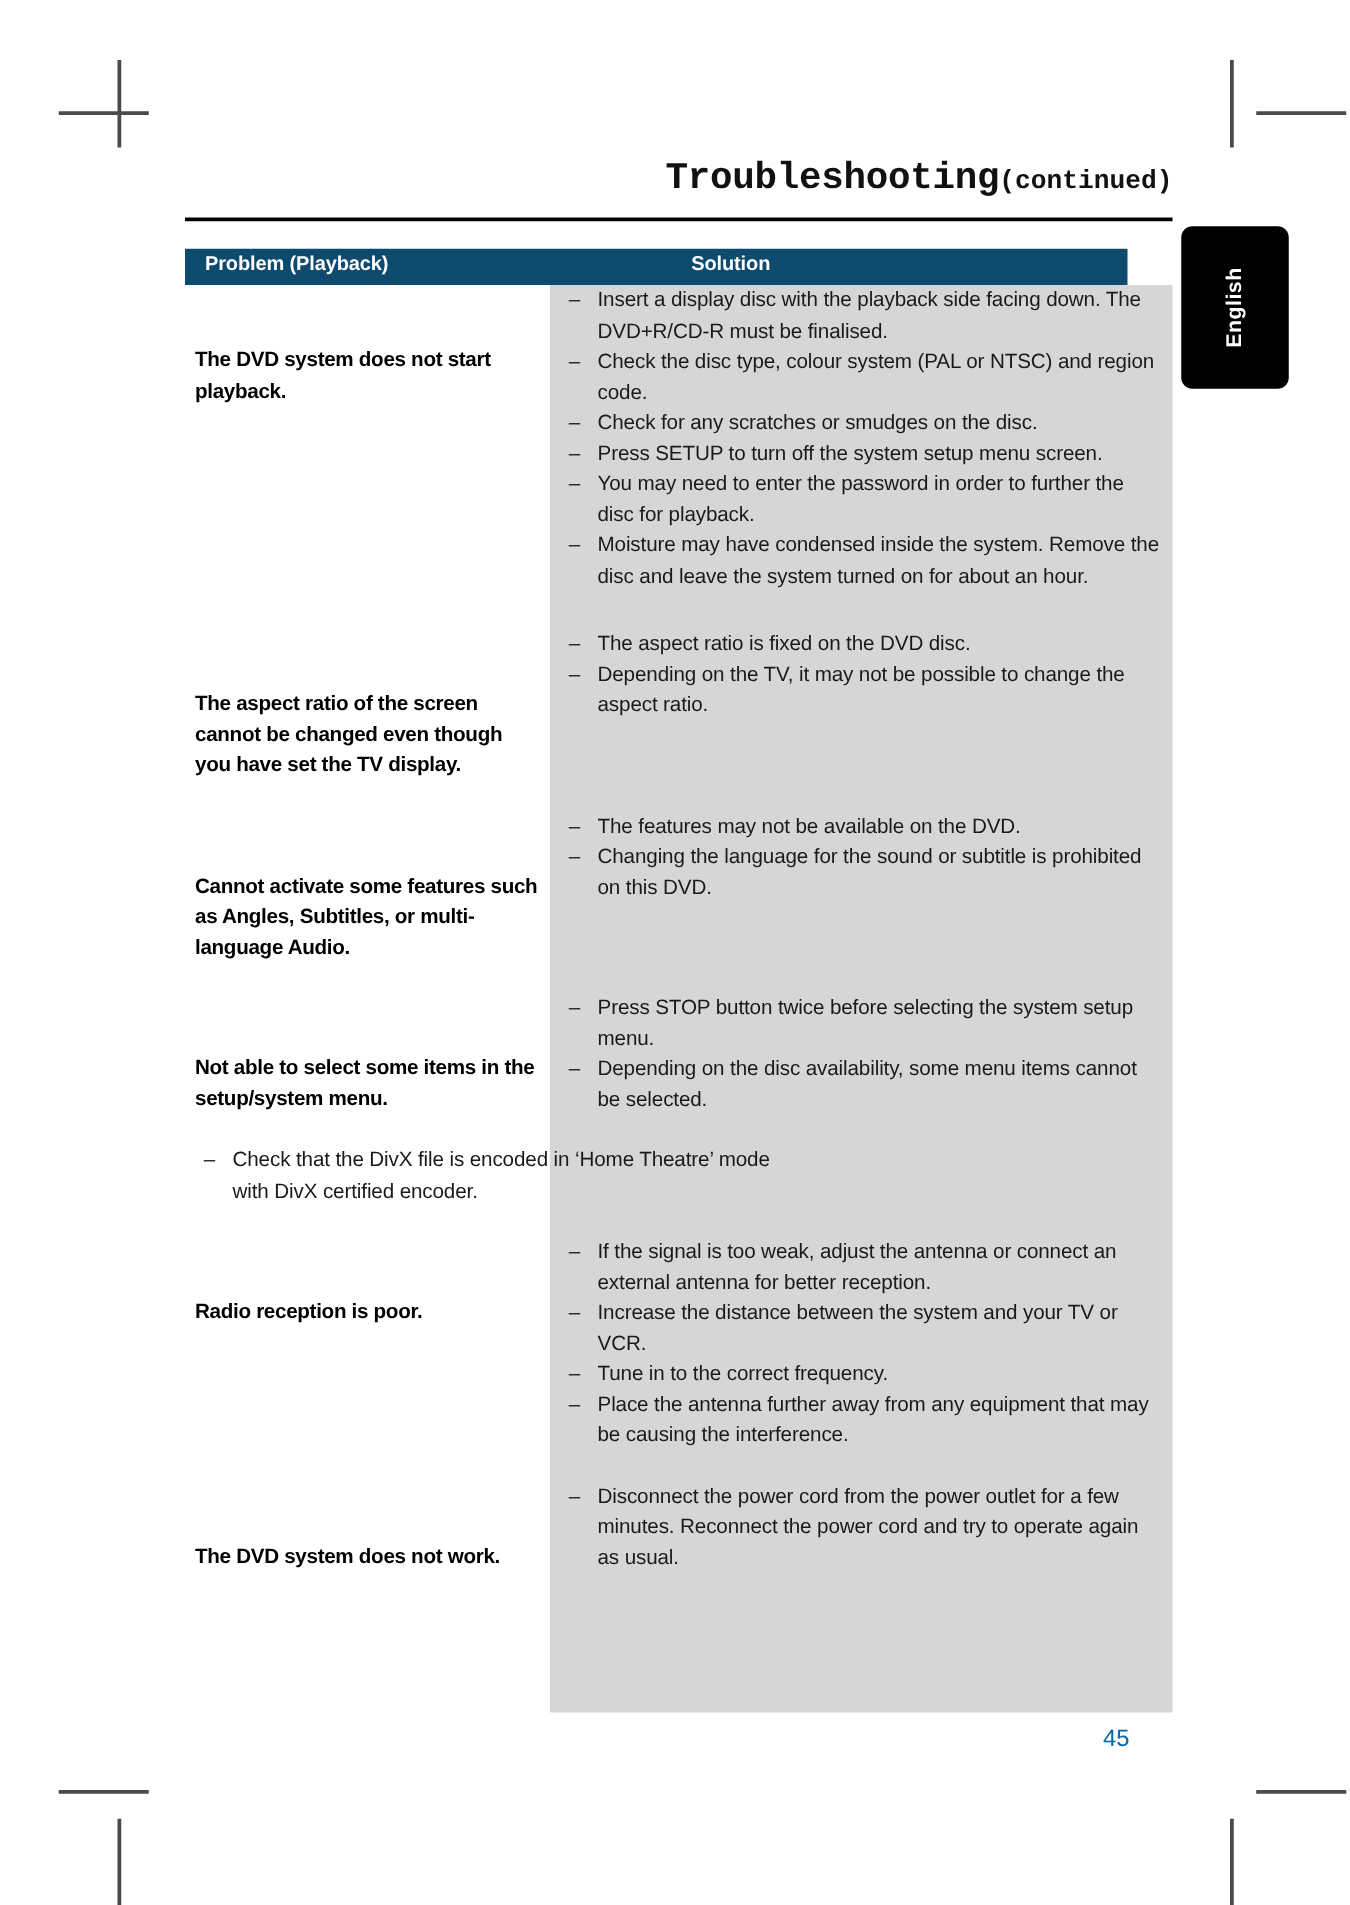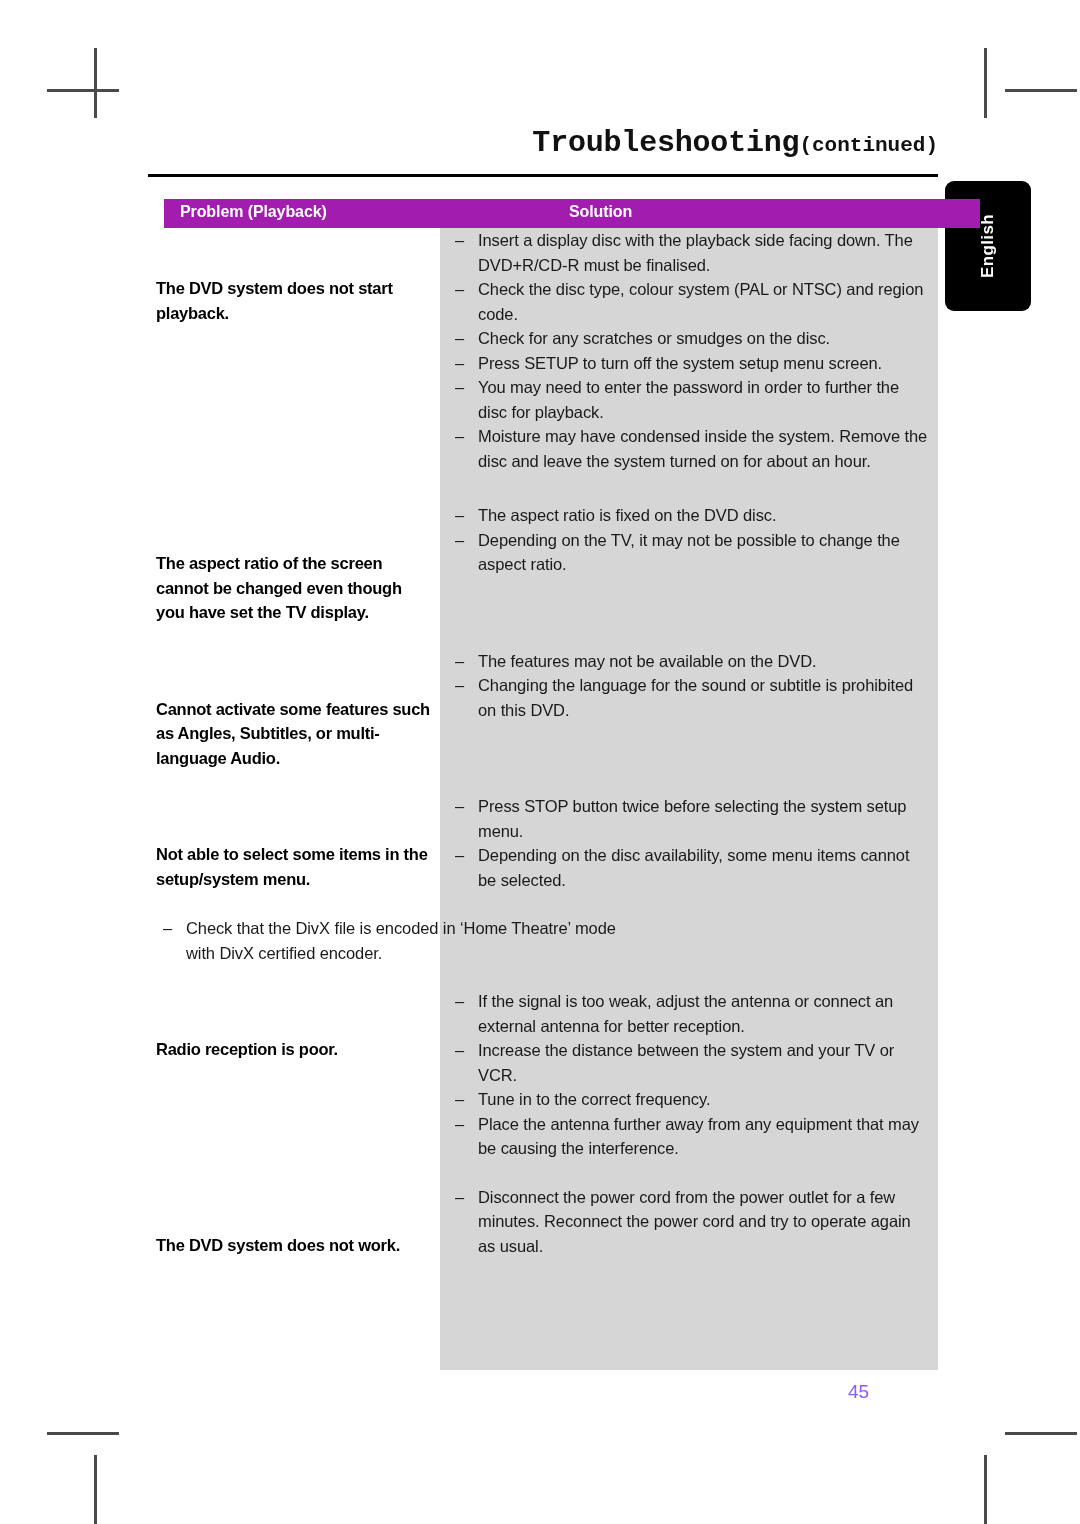--- a/index.html
+++ b/index.html
@@ -87,25 +87,25 @@
     color: #ffffff;
     font-size: 17px;
     font-weight: bold;
     letter-spacing: 0.4px;
     white-space: nowrap;
   }
 
   
   .tbl-header {
     position: absolute;
-    left: 16px;
+    left: 0;
     top: 199px;
-    width: 816px;
+    width: 754px;
     height: 29px;
-    background: #a21caf;
+    background: #0c4a6e;
   }
   .tbl-header .col-problem {
     position: absolute;
     left: 16px;
     top: 4px;
     color: #ffffff;
     font-size: 16px;
     font-weight: bold;
     letter-spacing: -0.1px;
   }
@@ -173,24 +173,24 @@
   }
   .row-gap-md { height: 24px; }
   .row-gap-lg { height: 30px; }
 
   
   .page-number {
     position: absolute;
     left: 700px;
     top: 1381px;
     width: 90px;
-    text-align: left;
+    text-align: center;
     font-size: 19px;
     font-weight: normal;
-    color: #8b5cf6;
+    color: #0369a1;
   }
 </style>
 </head>
 <body>
 
 <div class="crop v crop-tl-v"></div>
 <div class="crop h crop-tl-h"></div>
 <div class="crop v crop-tr-v"></div>
 <div class="crop h crop-tr-h"></div>
 <div class="crop h crop-bl-h"></div>

